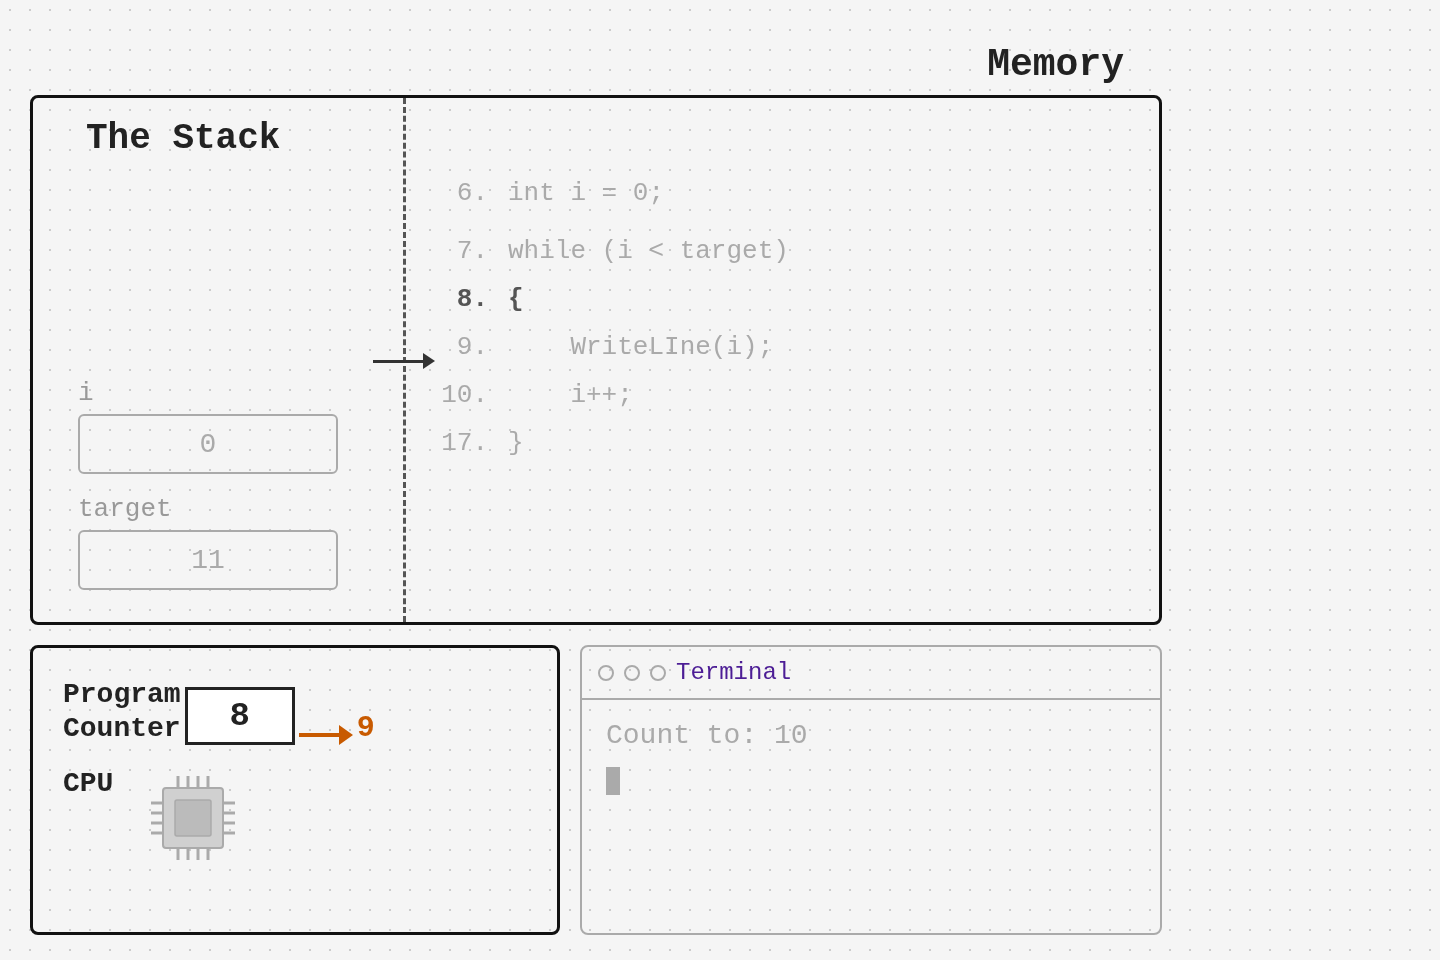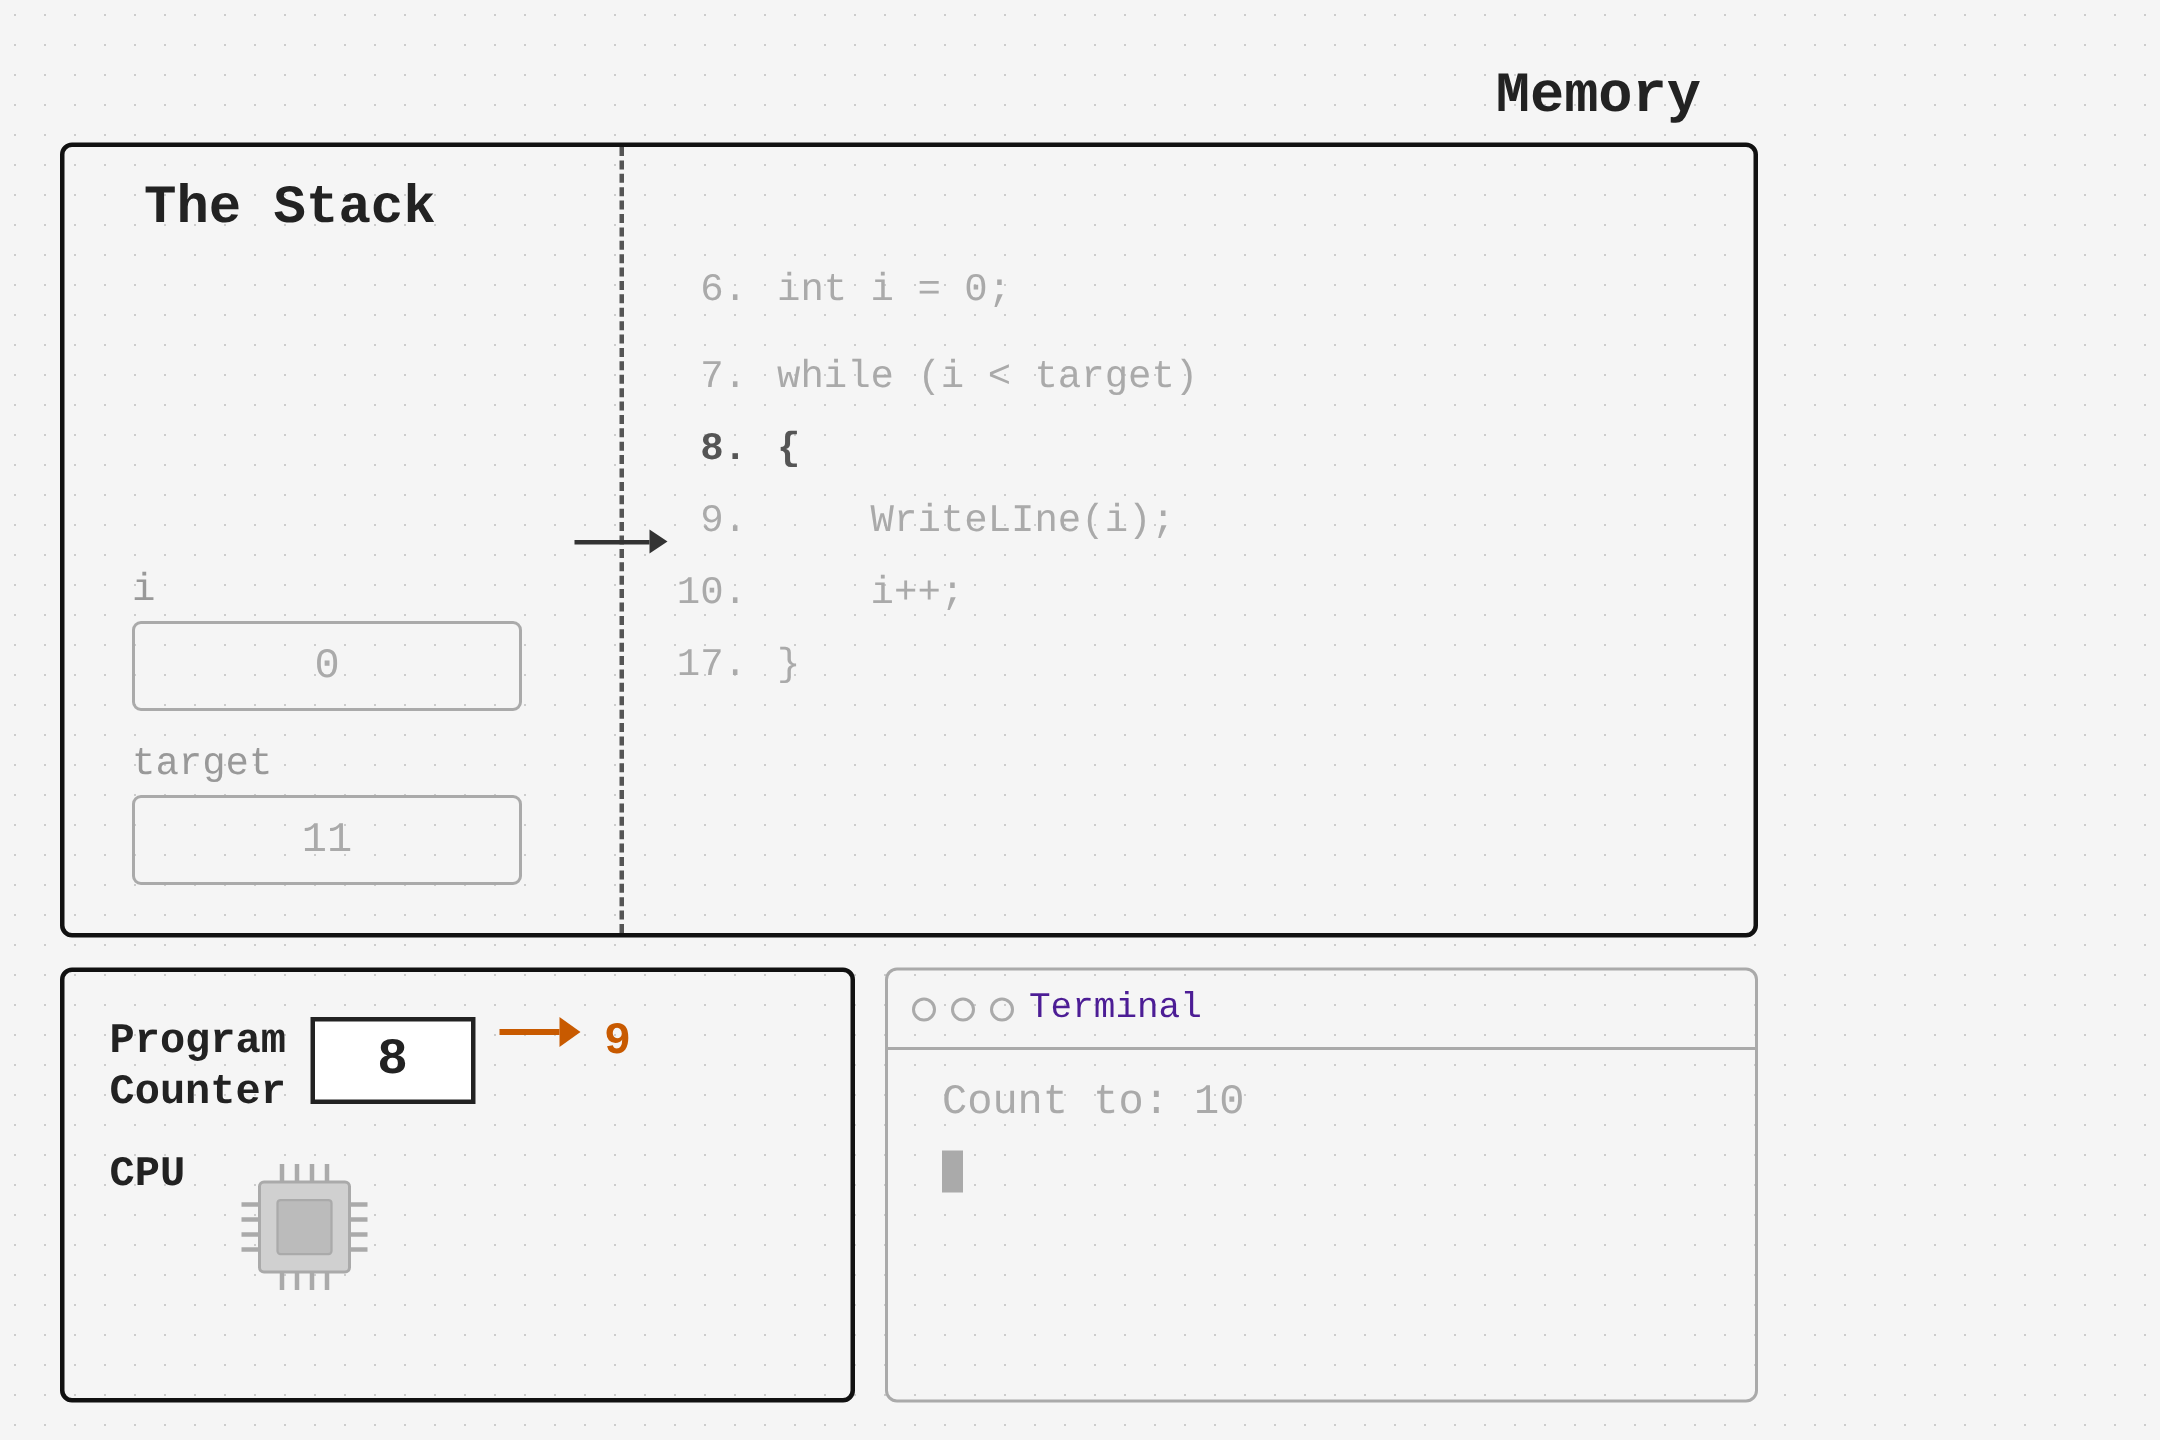--- a/index.html
+++ b/index.html
@@ -12,21 +12,20 @@
       overflow: hidden;
       background-image: radial-gradient(circle, #ccc 1px, transparent 1px);
       background-size: 20px 20px;
     }
 
     .page-container {
       width: 1192px;
       height: 960px;
       position: relative;
       padding: 20px;
-      margin-left: 10px;
     }
 
     
     .memory-label {
       position: absolute;
       top: 43px;
       right: 68px;
       font-size: 38px;
       font-family: 'Courier New', Courier, monospace;
       color: #222;
@@ -174,22 +173,22 @@
       position: relative;
       flex-shrink: 0;
     }
 
     
     .program-counter {
       position: absolute;
       top: 30px;
       left: 30px;
       display: flex;
-      align-items: flex-start;
-      gap: 16px;
+      align-items: flex-end;
+      gap: 4px;
     }
 
     .pc-label {
       font-size: 28px;
       font-family: 'Courier New', Courier, monospace;
       color: #222;
       font-weight: bold;
       line-height: 1.2;
     }
 
@@ -287,21 +286,21 @@
       background: transparent;
     }
 
     .terminal-title {
       font-size: 24px;
       color: #4c1d95;
       font-family: 'Courier New', Courier, monospace;
     }
 
     .terminal-content {
-      padding: 20px 36px;
+      padding: 20px 24px;
     }
 
     .terminal-line {
       font-size: 28px;
       color: #aaa;
       font-family: 'Courier New', Courier, monospace;
       margin-bottom: 12px;
     }
 
     .cursor {

